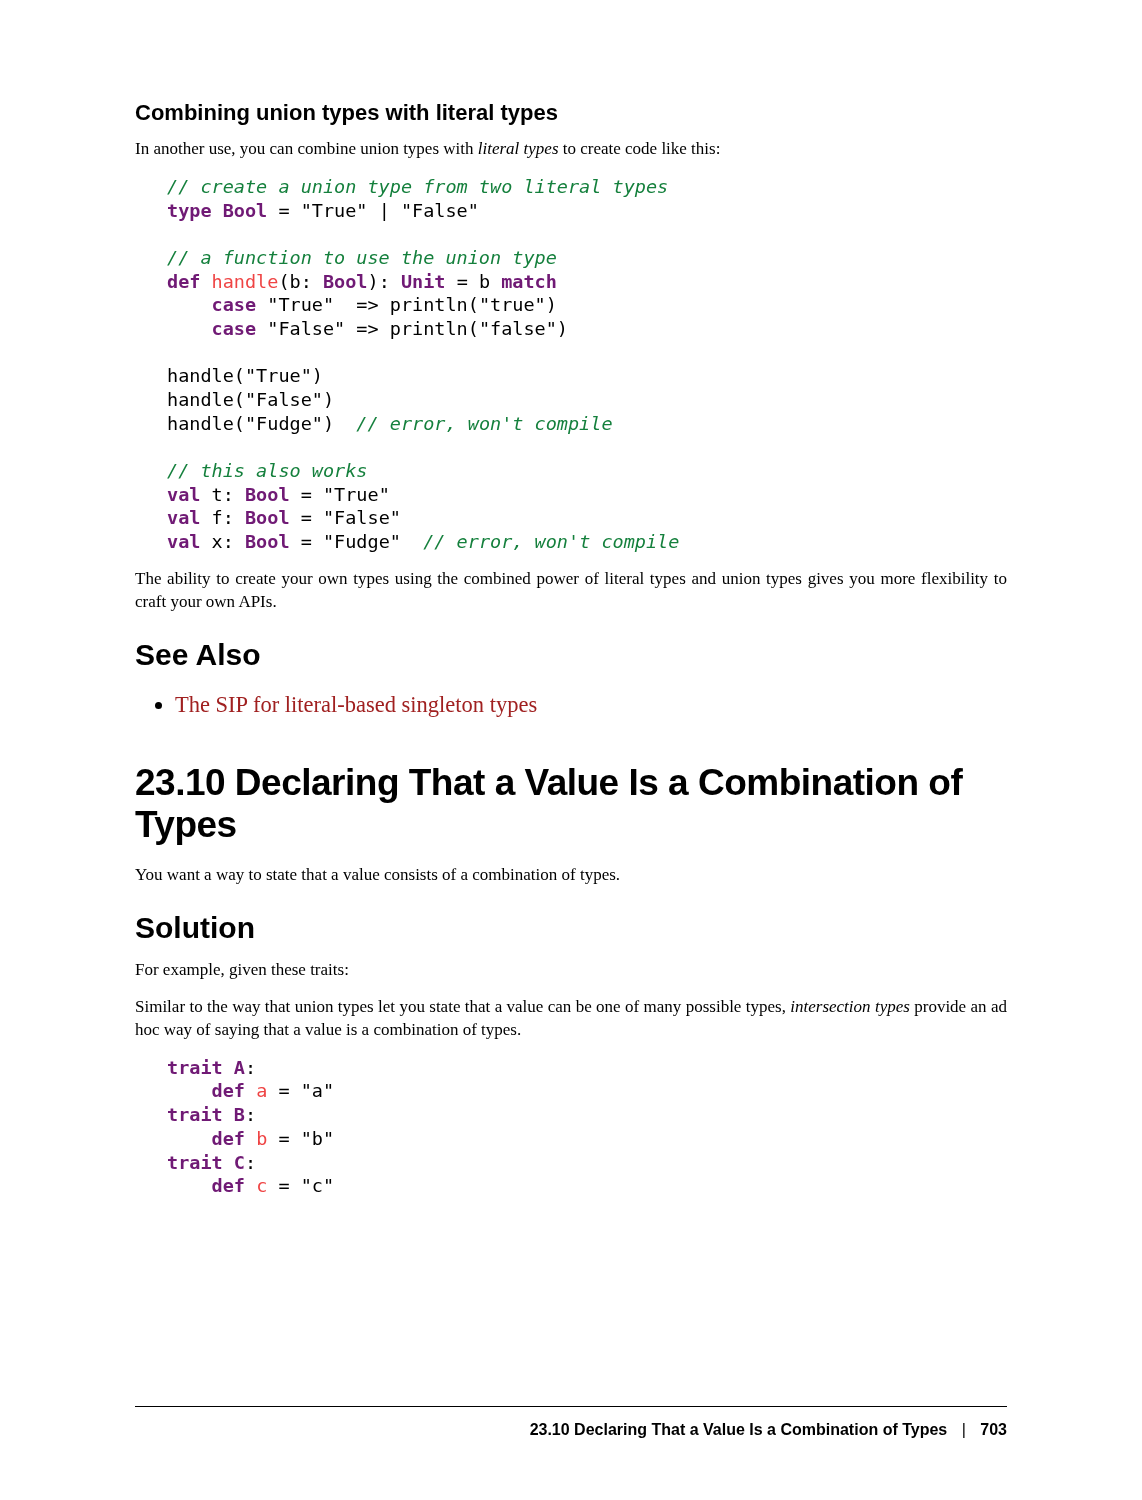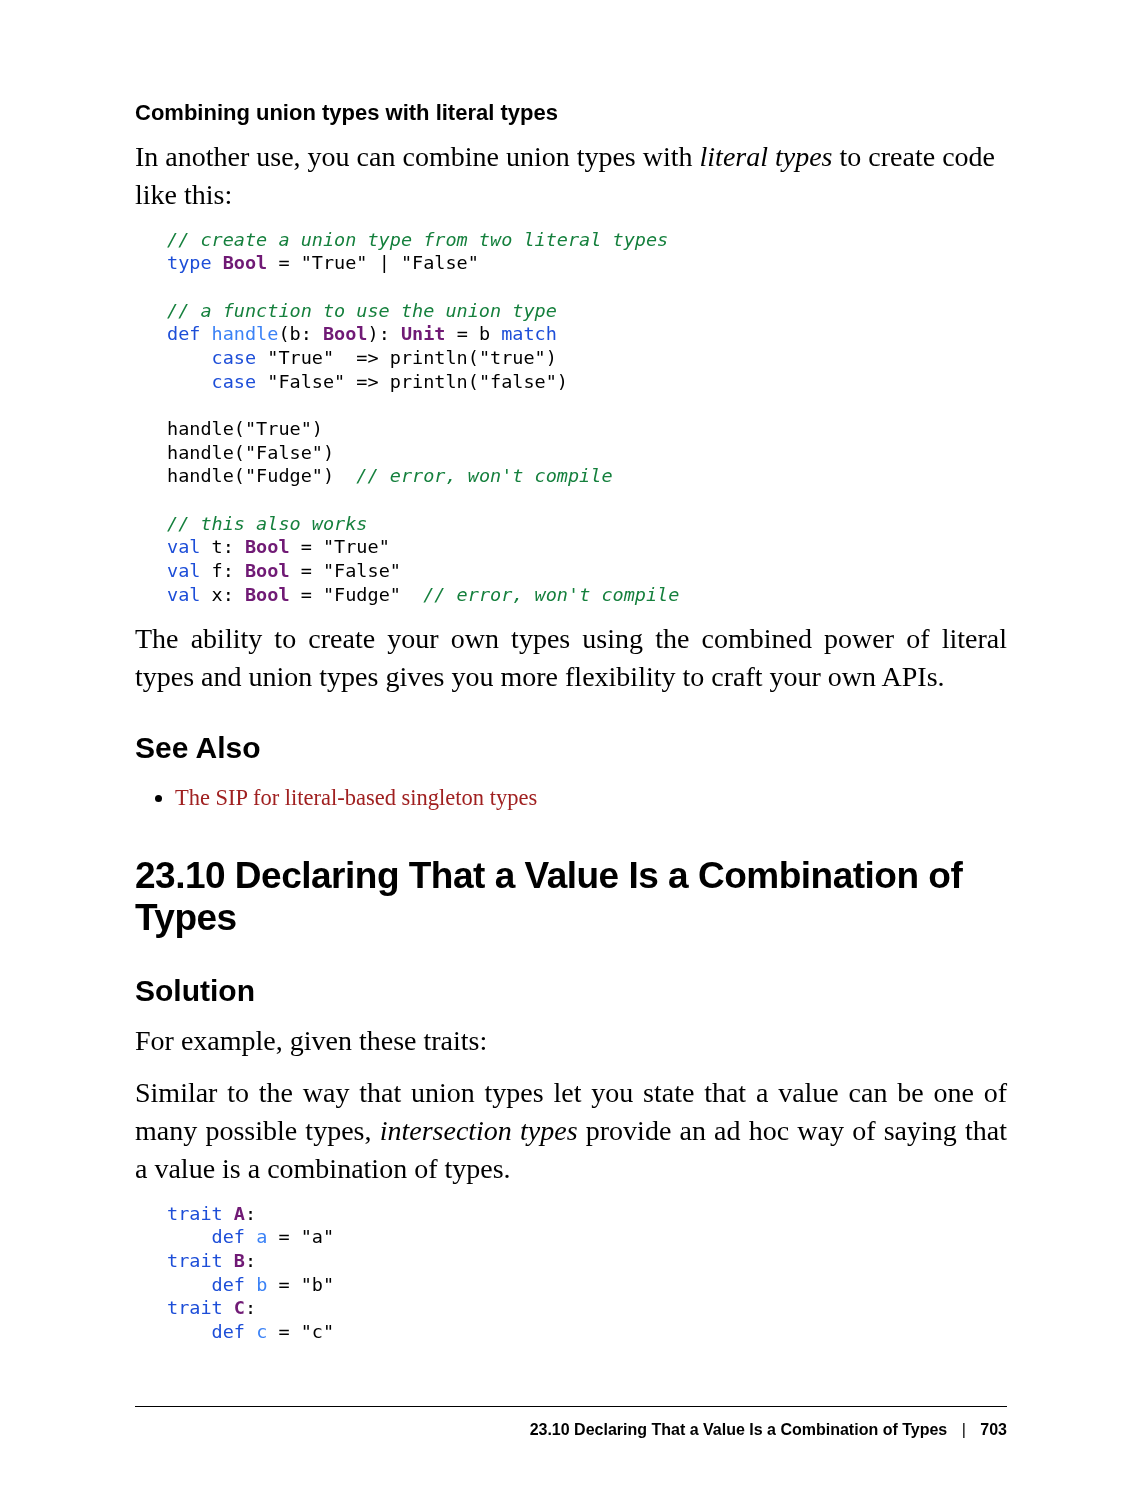--- a/index.html
+++ b/index.html
@@ -20,46 +20,46 @@
   position: relative;
 }
 .h4 {
   font-family: "Myriad Pro", "Helvetica Neue", Arial, sans-serif;
   font-weight: 700;
   font-size: 22px;
   margin: 0 0 12px 0;
   color: #000;
 }
 .body-text {
-  font-size: 28px;
+  font-size: 17px;
   line-height: 1.35;
   margin: 0 0 14px 0;
   color: #000;
 }
 .body-text.justify {
   text-align: justify;
 }
 .italic { font-style: italic; }
 pre.code {
   font-family: "Consolas", "Menlo", "DejaVu Sans Mono", monospace;
   font-size: 18.5px;
   line-height: 1.28;
   margin: 4px 0 14px 32px;
   white-space: pre;
   color: #000;
 }
-.kw { color: #1d4ed8; font-weight: 400; }
+.kw { color: #701a75; font-weight: 700; }
 .ty { color: #701a75; font-weight: 700; }
-.fn { color: #3b82f6; }
+.fn { color: #ef4444; }
 .com { color: #15803d; font-style: italic; }
 .h2 {
   font-family: "Myriad Pro", "Helvetica Neue", Arial, sans-serif;
   font-weight: 700;
   font-size: 30px;
-  margin: 35px 0 14px 0;
+  margin: 24px 0 14px 0;
 }
 .h1 {
   font-family: "Myriad Pro", "Helvetica Neue", Arial, sans-serif;
   font-weight: 700;
   font-size: 37px;
   margin: 42px 0 18px 0;
   letter-spacing: -0.5px;
 }
 ul.see-also {
   margin: 17px 0 18px 0;
@@ -115,20 +115,21 @@
 
   <p class="body-text justify">The ability to create your own types using the combined power of literal types and union types gives you more flexibility to craft your own APIs.</p>
 
   <div class="h2">See Also</div>
   <ul class="see-also">
     <li><span class="link">The SIP for literal-based singleton types</span></li>
   </ul>
 
   <div class="h1">23.10 Declaring That a Value Is a Combination of Types</div>
 
+  <p class="body-text">You want a way to state that a value consists of a combination of types.</p>
 
   <div class="h2">Solution</div>
   <p class="body-text">For example, given these traits:</p>
   <p class="body-text justify">
     <span>Similar to the way that union types let you state that a value can be one of many possible types, </span><span class="italic">intersection types</span><span> provide an ad hoc way of saying that a value is a combination of types.</span>
   </p>
 
   <pre class="code"><span class="kw">trait</span> <span class="ty">A</span><span>:</span>
     <span class="kw">def</span> <span class="fn">a</span><span> = "a"</span>
 <span class="kw">trait</span> <span class="ty">B</span><span>:</span>

